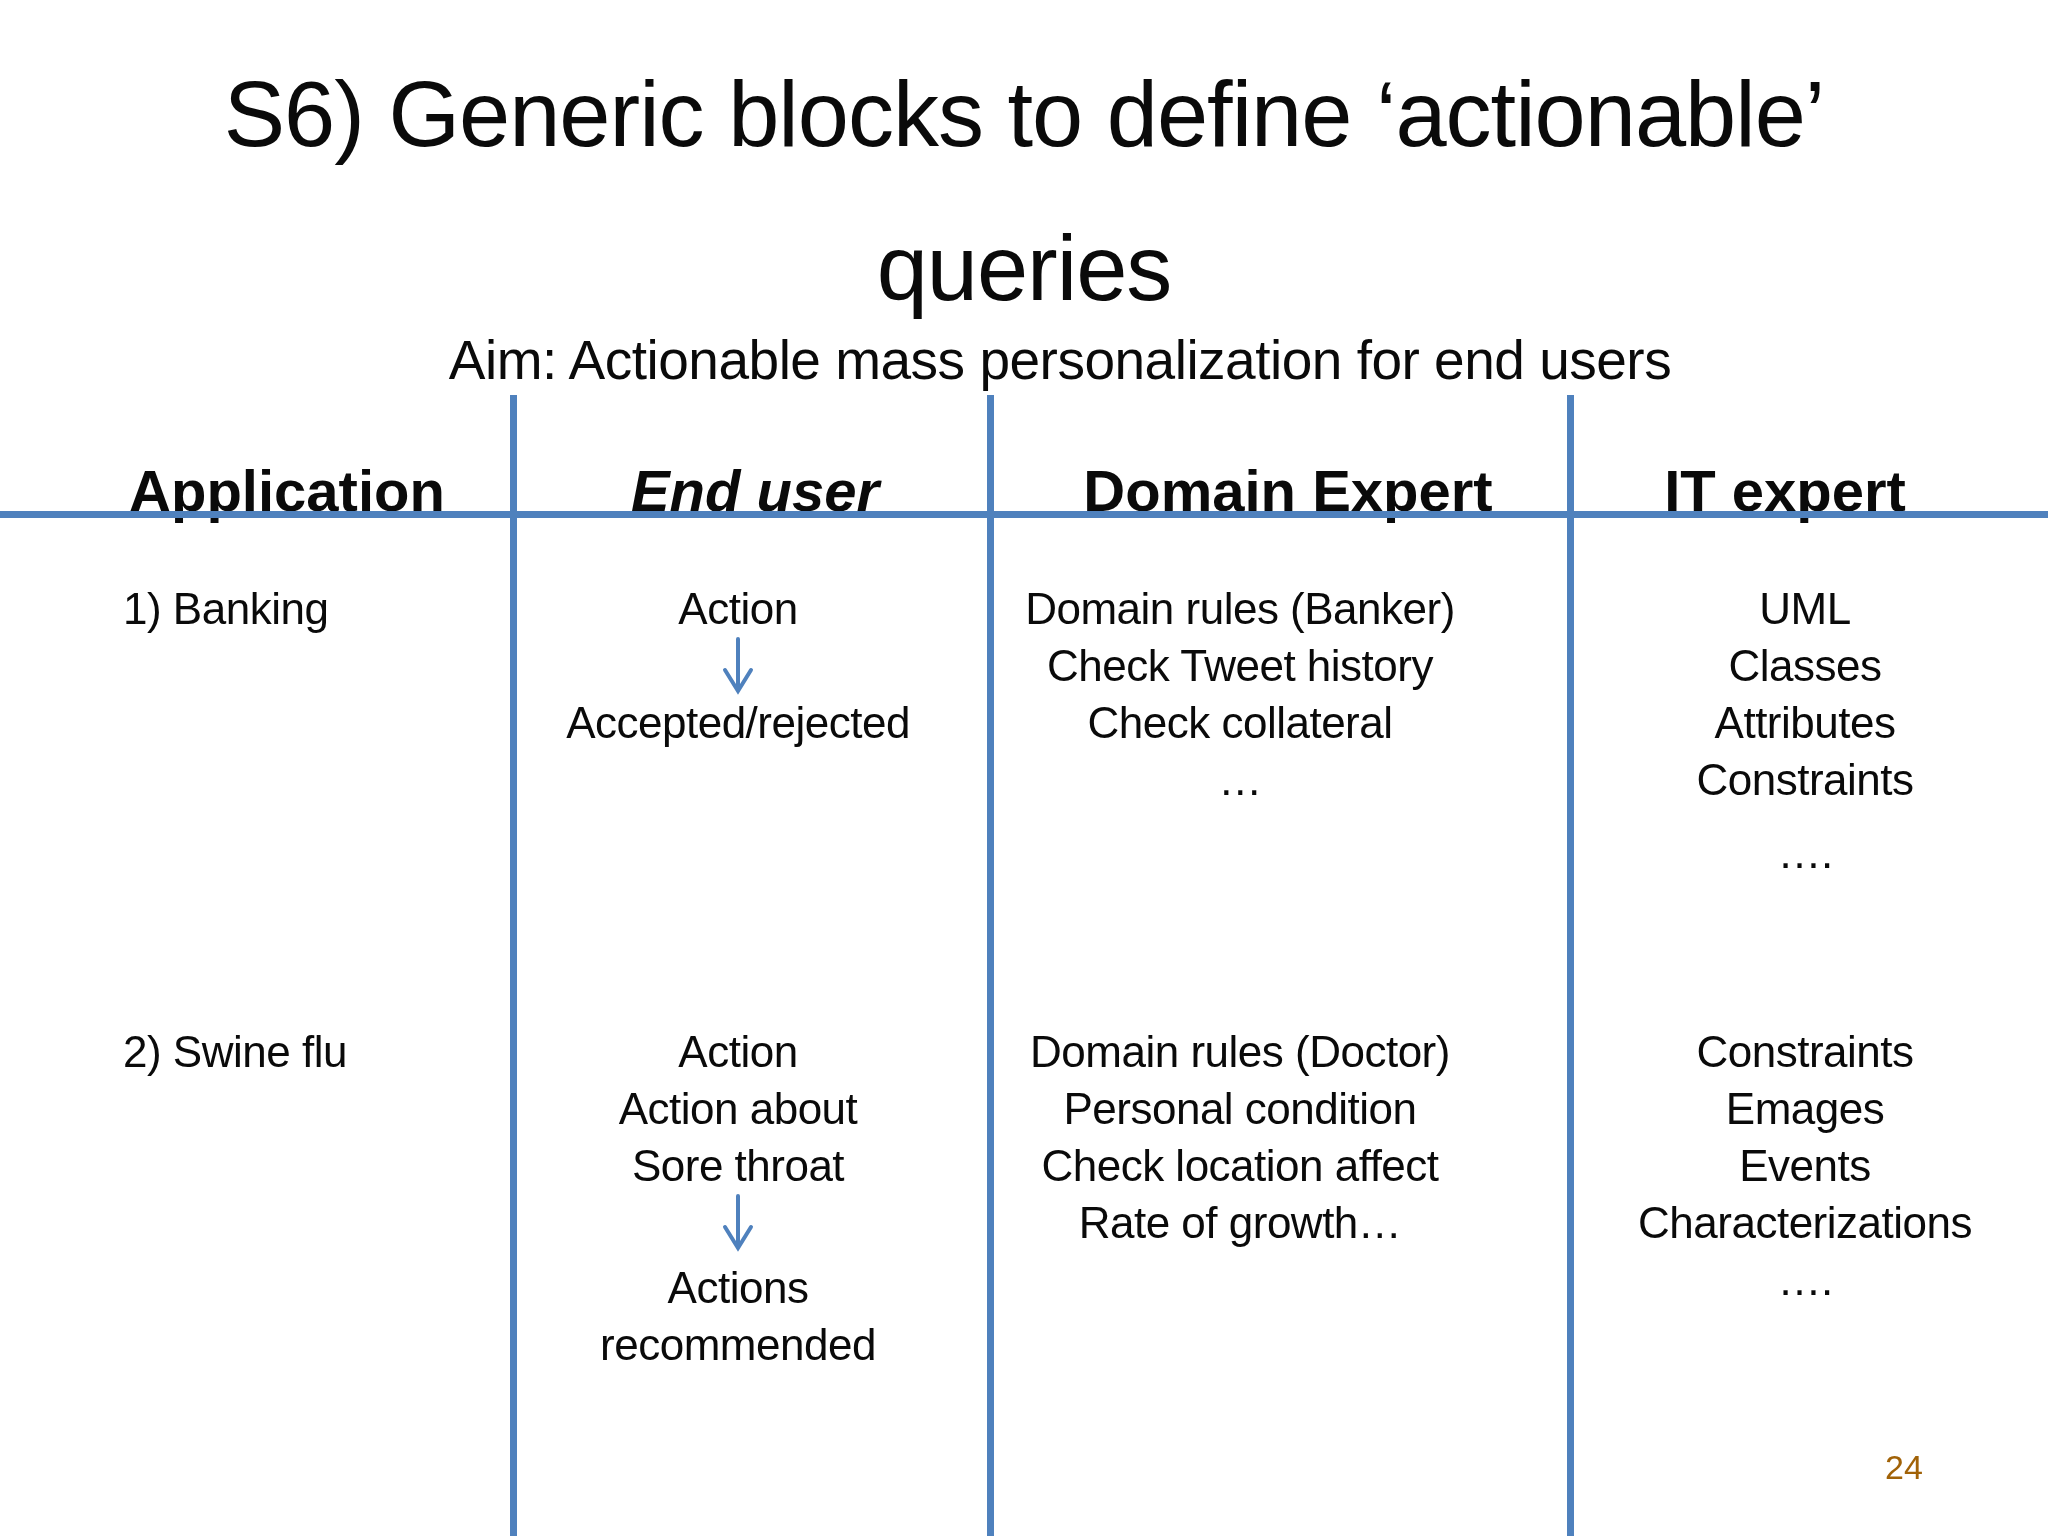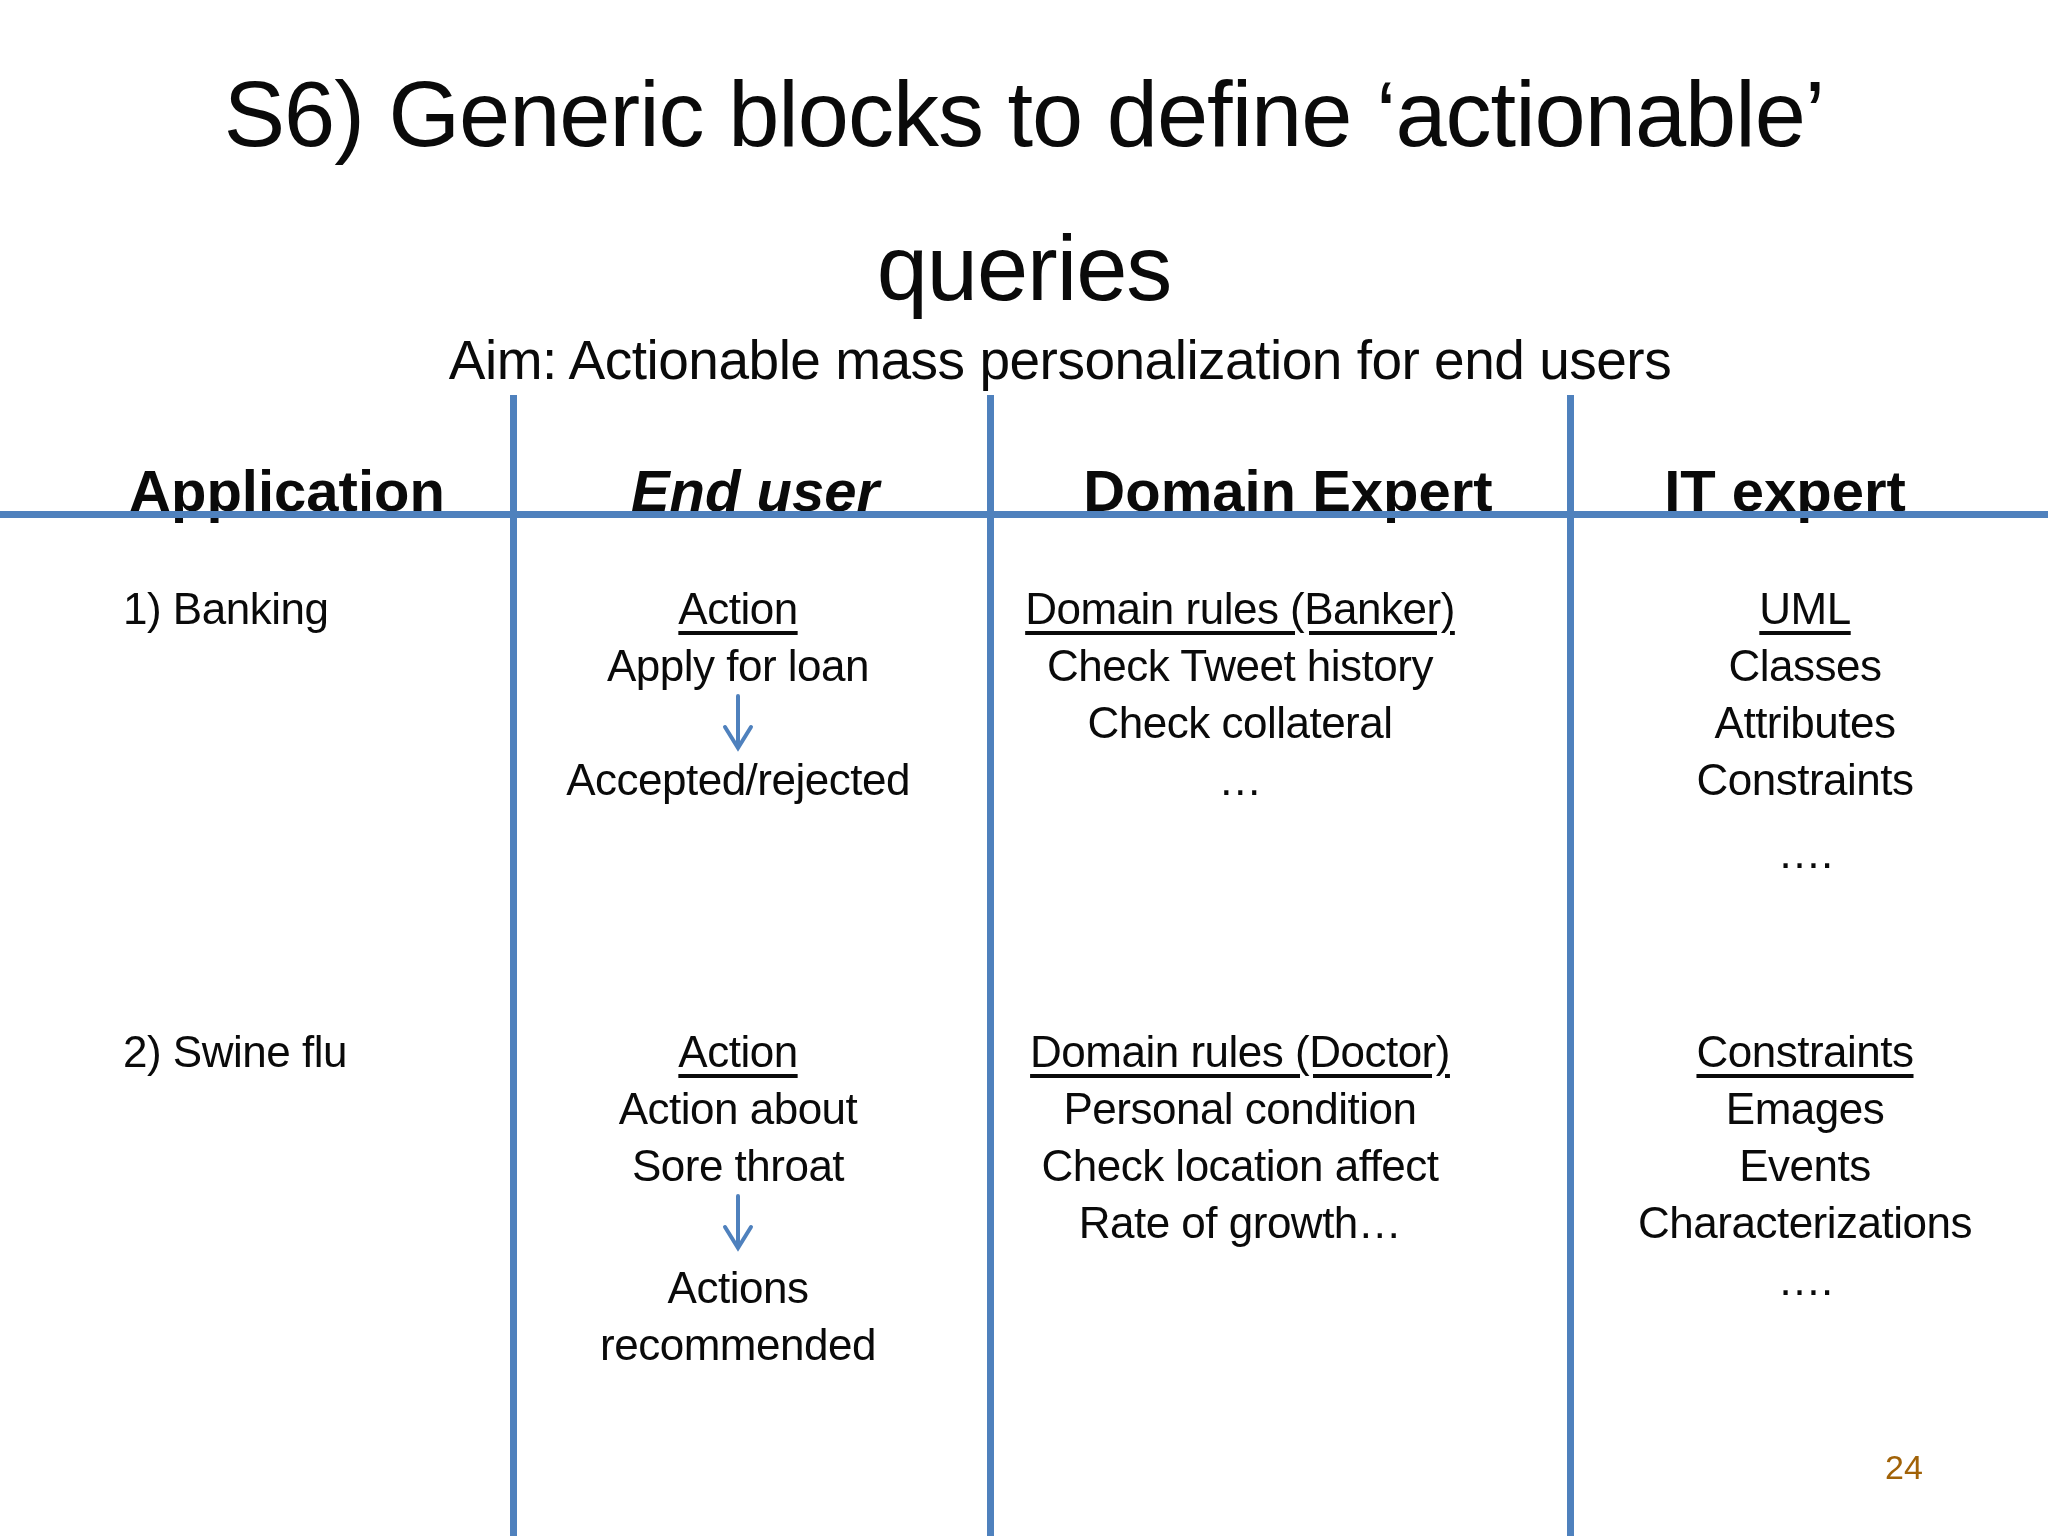--- a/index.html
+++ b/index.html
@@ -53,21 +53,20 @@
     text-align:center;
   }
   .cell .line{height:57px;white-space:nowrap;}
   .app-cell{left:123px;text-align:left;}
   .row-1{top:580px;}
   .row-2{top:1023px;}
   .enduser-cell{left:458px;width:560px;}
   .domain-cell{left:980px;width:520px;}
   .it-cell{left:1570px;width:470px;}
   .u{
-    text-decoration:underline;
     text-decoration-thickness:4px;
     text-underline-offset:7px;
   }
   .gap-lg{margin-top:16px;}
   .gap-sm{margin-top:8px;}
   .arrow-line{height:57px;display:flex;align-items:center;justify-content:center;}
   .arrow-line svg{display:block;}
   
   .page-number{
     position:absolute;left:1885px;top:1448px;
@@ -92,21 +91,20 @@
   <div class="vrule vrule-1"></div>
   <div class="vrule vrule-2"></div>
   <div class="vrule vrule-3"></div>
 
   <div class="cell app-cell row-1">
     <div class="line">1) Banking</div>
   </div>
 
   <div class="cell enduser-cell row-1">
     <div class="line"><span class="u">Action</span></div>
-    <div class="line">Apply for loan</div>
     <div class="arrow-line">
       <svg width="36" height="58" viewBox="0 0 36 58">
         <path d="M18 2 L18 52 M5 33 L18 54 L31 33" fill="none" stroke="#4f81bd" stroke-width="4" stroke-linecap="round" stroke-linejoin="miter"></path>
       </svg>
     </div>
     <div class="line">Accepted/rejected</div>
   </div>
 
   <div class="cell domain-cell row-1">
     <div class="line"><span class="u">Domain rules (Banker)</span></div>

